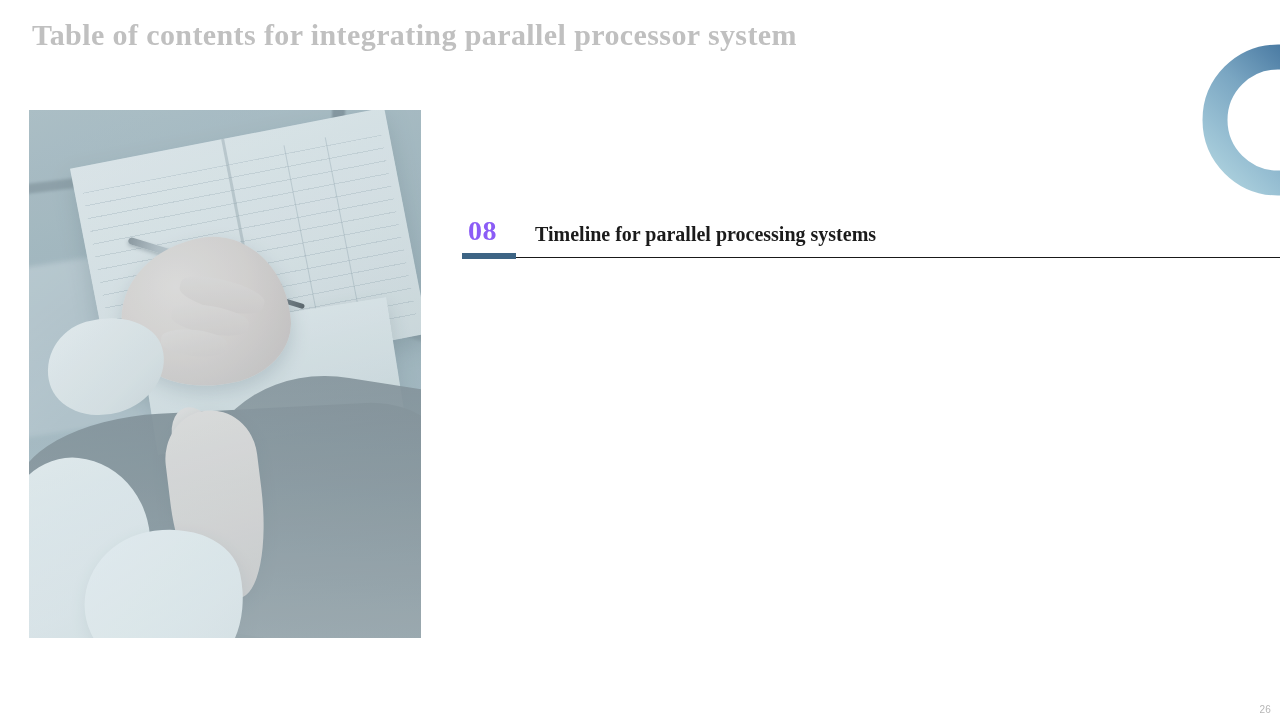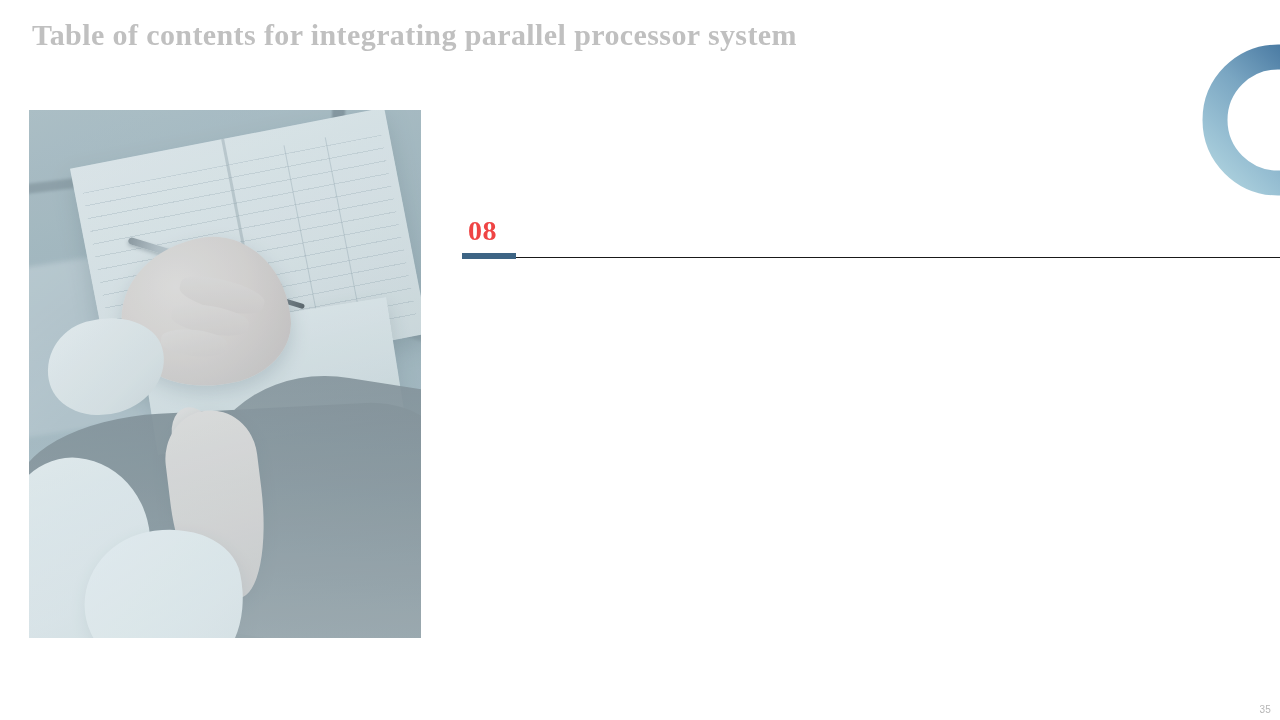--- a/index.html
+++ b/index.html
@@ -250,21 +250,21 @@
     width:818px;
     height:48px;
   }
   .toc-number{
     position:absolute;
     left:6px;
     top:0px;
     font-family:"Liberation Serif", serif;
     font-size:28px;
     font-weight:700;
-    color:#ef4444;
+    color:#8b5cf6;
     letter-spacing:.5px;
     line-height:34px;
   }
   .toc-label{
     position:absolute;
     left:73px;
     top:6px;
     font-family:"Liberation Serif", serif;
     font-size:20px;
     font-weight:700;
@@ -351,17 +351,18 @@
   <div class="hand-bot"></div>
   <div class="cuff2"></div>
   <div class="cuff"></div>
 
   <div class="tint"></div>
   <div class="tint2"></div>
 </div>
 
 <div class="toc-entry">
   <div class="toc-number">08</div>
+  <div class="toc-label">Timeline for parallel processing systems</div>
   <div class="toc-rule"></div>
   <div class="toc-accent"></div>
 </div>
 
-<div class="page-number">35</div>
+<div class="page-number">26</div>
 
 </body></html>

